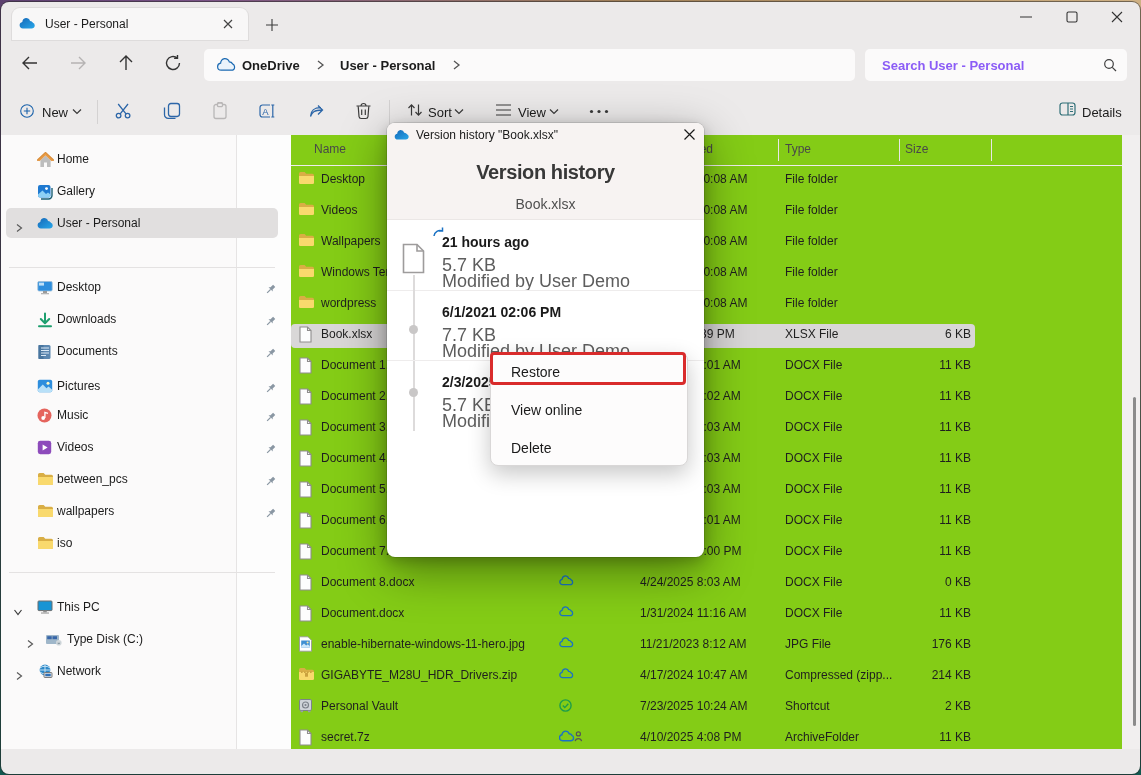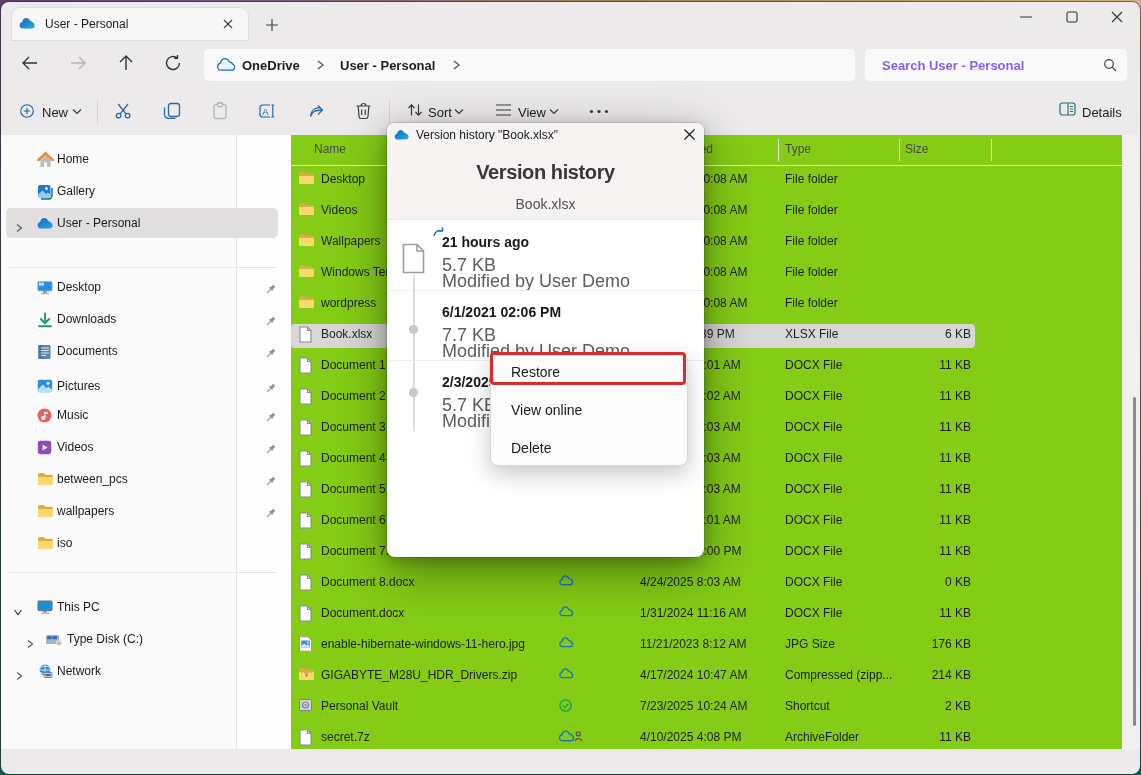--- a/index.html
+++ b/index.html
@@ -625,21 +625,21 @@
                 <path d="M1.5 0.8 H10 L13.5 4.3 V15.2 H1.5 Z" fill="#fff" stroke="#999" stroke-width="0.9"></path>
                 <rect x="3.2" y="4.5" width="8.6" height="7" fill="#3f8fd2"></rect>
                 <circle cx="9.6" cy="6.6" r="1" fill="#ffe9a0"></circle>
                 <path d="M3.2 10 L6 7.4 L8.2 9.6 L9.8 8.3 L11.8 10.2 V11.5 H3.2 Z" fill="#cde8fa"></path>
               </svg></span>
             <span class="fname">enable-hibernate-windows-11-hero.jpg</span>
             <span class="fstat"><svg width="15" height="11" viewBox="0 0 18 14">
                 <path d="M7.2 1.2 a4.6 4.6 0 0 1 4.5 3.1 a3.6 3.6 0 0 1 3.2 1.9 a3.2 3.2 0 0 1 1.9 2.9 c0 1.9 -1.5 3.2 -3.4 3.2 H4.1 C1.9 12.3 .5 10.8 .5 8.9 c0 -1.8 1.2 -3.1 2.9 -3.4 A4.7 4.7 0 0 1 7.2 1.2 Z" fill="none" stroke="#1a72c4" stroke-width="1.6"></path>
               </svg></span>
             <span class="fdate">11/21/2023 8:12 AM</span>
-            <span class="ftype">JPG Size</span>
+            <span class="ftype">JPG File</span>
             <span class="fsize">176 KB</span>
           </div>
           <div class="frow" style="top:525px">
             <span class="fico"><svg width="17" height="14" viewBox="0 0 17 14">
                 <path d="M1 2.6 a1.6 1.6 0 0 1 1.6 -1.6 h4 l1.7 1.8 h6.1 a1.6 1.6 0 0 1 1.6 1.6 v7 a1.6 1.6 0 0 1 -1.6 1.6 H2.6 A1.6 1.6 0 0 1 1 11.4 Z" fill="#d9ae45"></path>
                 <path d="M1 5 h15 v6.4 a1.6 1.6 0 0 1 -1.6 1.6 H2.6 A1.6 1.6 0 0 1 1 11.4 Z" fill="#f9d96d"></path>
                 <path d="M3 5.2 h11" stroke="#caa23f" stroke-width="1.6" stroke-dasharray="1.6 1.4"></path>
                 <rect x="7" y="5.8" width="3" height="4" rx="0.6" fill="#caa23f"></rect>
               </svg></span>
             <span class="fname">GIGABYTE_M28U_HDR_Drivers.zip</span>

